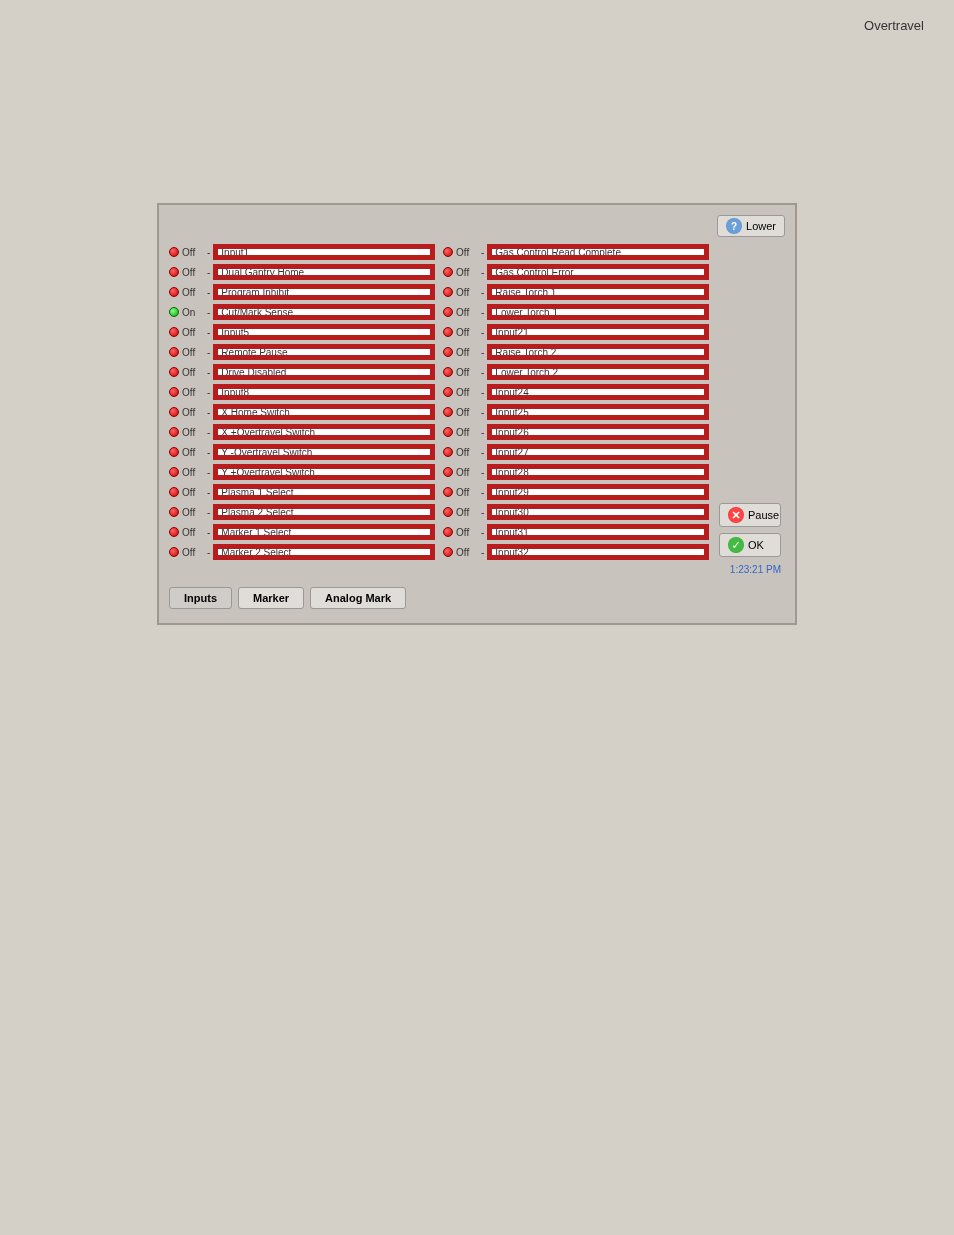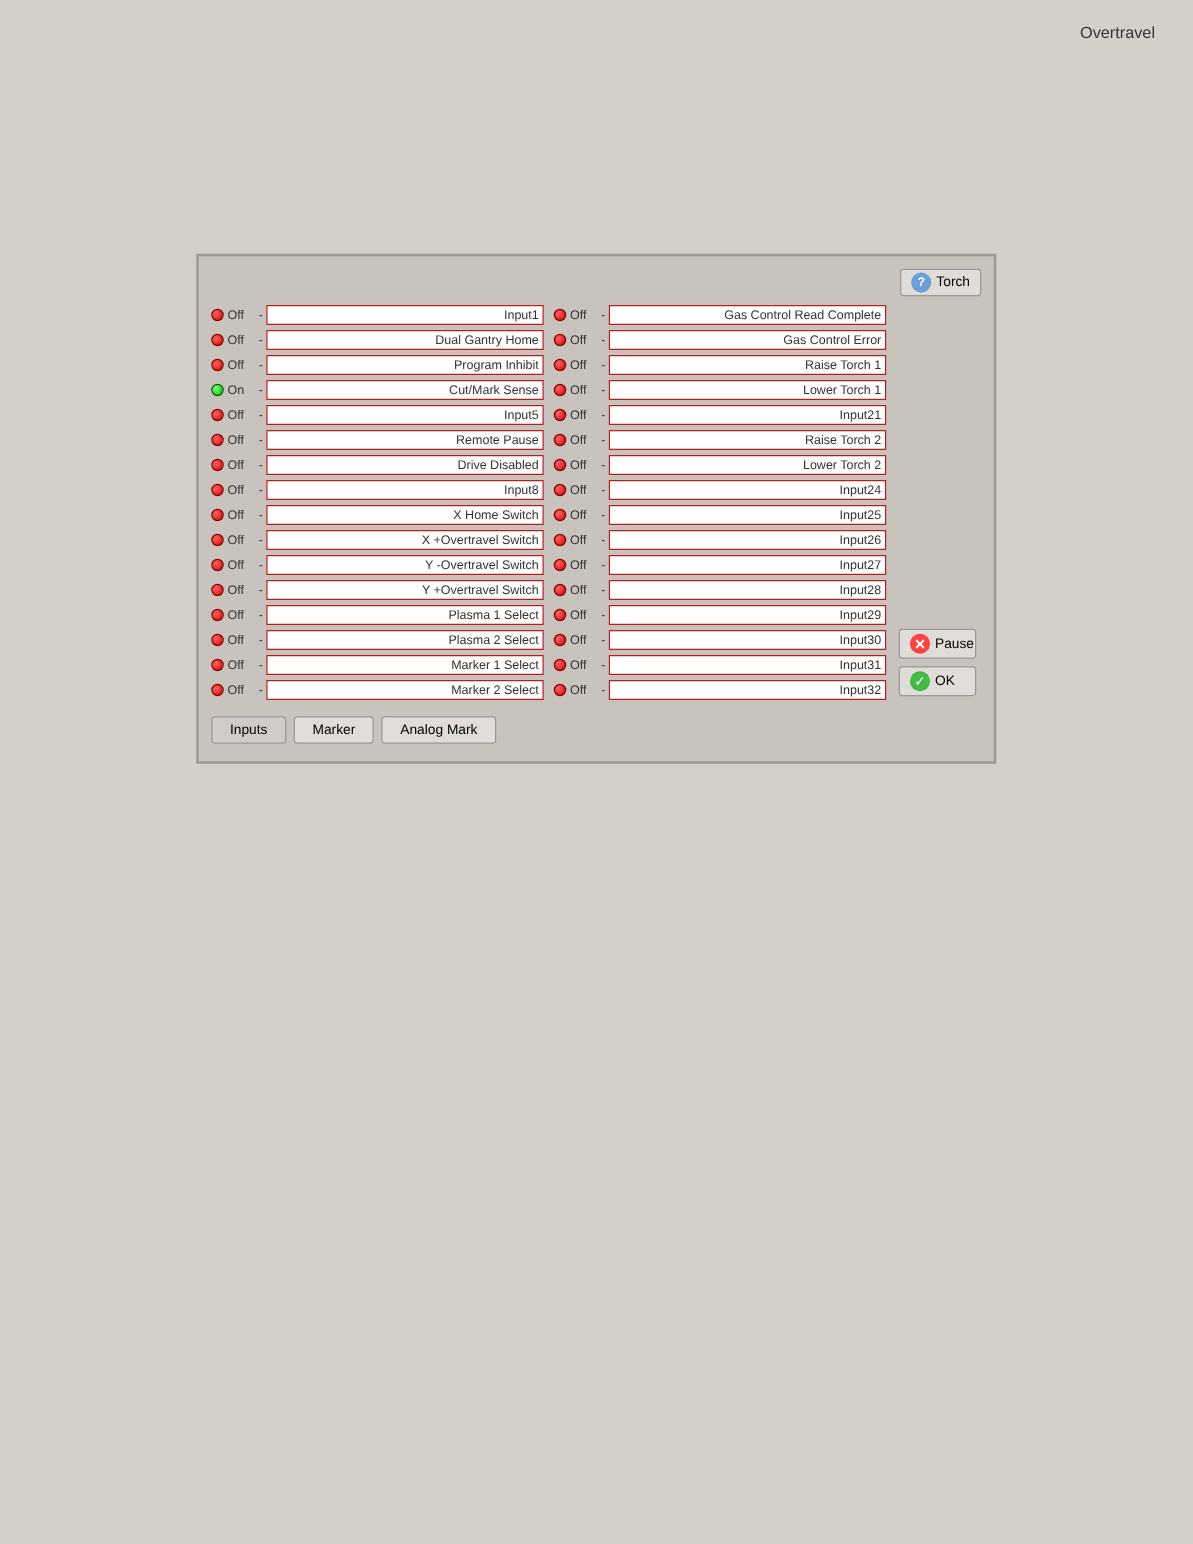--- a/index.html
+++ b/index.html
@@ -89,26 +89,25 @@
       flex-shrink: 0;
     }
     .dash {
       color: #333;
       font-size: 10px;
       flex-shrink: 0;
     }
     .input-label {
       flex: 1;
       background: white;
-      border: 1px solid #b91c1c;
+      border: 5px solid #b91c1c;
       padding: 1px 3px;
       font-size: 10px;
       height: 16px;
       color: #333;
-      text-align: right;
     }
     .side-buttons {
       display: flex;
       flex-direction: column;
       align-items: center;
       justify-content: flex-end;
       gap: 6px;
       width: 70px;
       padding-bottom: 4px;
     }
@@ -177,36 +176,37 @@
       margin-top: 8px;
       padding: 4px 0;
     }
     .tab-btn {
       background: #e0ddd8;
       border: 1px solid #999;
       border-radius: 3px;
       padding: 4px 14px;
       cursor: pointer;
       font-size: 11px;
+      font-weight: bold;
     }
     .tab-btn.active {
       background: #d0cdc8;
     }
   </style>
 </head>
 <body>
 
 <div class="page-title">Overtravel</div>
 
 <div class="dialog">
 
   <div class="help-btn-row">
     <button class="help-btn">
       <span class="help-icon">?</span>
-      <span>Torch</span>
+      <span>Lower</span>
     </button>
   </div>
 
   <div style="display:flex; gap:6px;">
     <div class="inputs-area" style="flex:1;">
 
       <div class="col">
       <div class="input-row">
             <span class="led led-red"></span>
             <span class="status-text">Off</span>
@@ -409,20 +409,23 @@
         <span class="cancel-icon">✕</span>
         <span>Pause</span>
       </button>
       <button class="ok-btn">
         <span class="ok-icon">✓</span>
         <span>OK</span>
       </button>
     </div>
   </div>
 
+  <div class="timestamp-row">
+    <span class="timestamp">1:23:21 PM</span>
+  </div>
 
   <div class="bottom-buttons">
     <button class="tab-btn active">Inputs</button>
     <button class="tab-btn">Marker</button>
     <button class="tab-btn">Analog Mark</button>
   </div>
 
 </div>
 
 </body></html>

